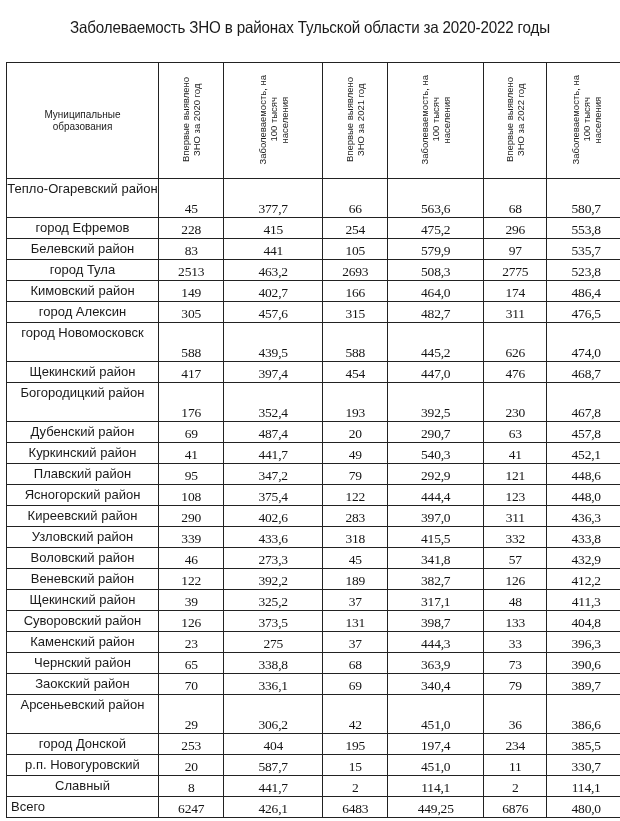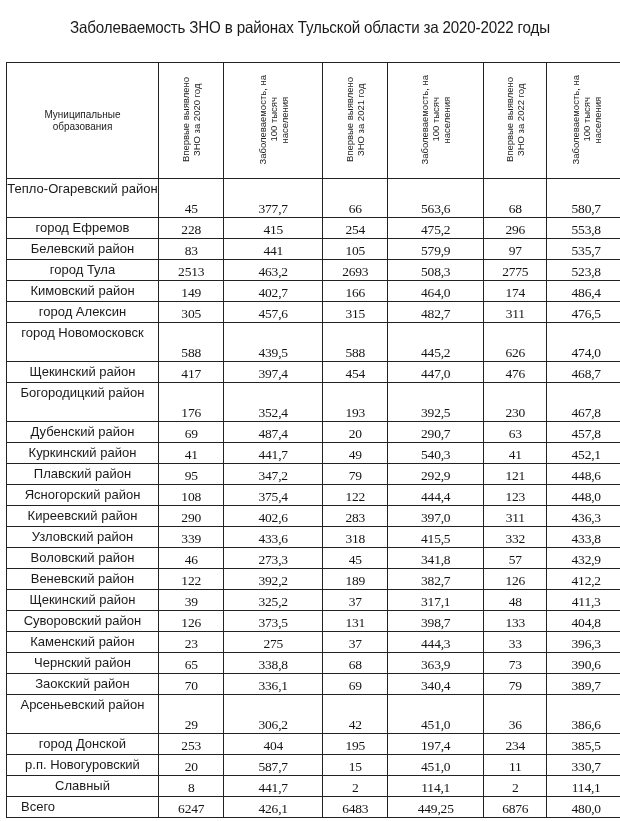--- a/index.html
+++ b/index.html
@@ -45,21 +45,21 @@
       font-size: 13.5px; text-align: center; vertical-align: bottom;
       line-height: 17px; padding-bottom: 1px;
     }
     tbody td.name {
       font-family: "Liberation Sans", "DejaVu Sans", sans-serif;
       font-size: 13px; line-height: 19px; vertical-align: top; padding-bottom: 0;
       color: #1a1a1a;
     }
     tbody tr.single td { height: 20px; }
     tbody tr.double td { height: 38px; margin-left: 19px; }
-    tbody tr.total td.name { text-align: left; padding-left: 14px; }
+    tbody tr.total td.name { text-align: left; padding-left: 4px; }
     tbody td.num { letter-spacing: -0.2px; }
   </style>
 </head>
 <body>
 
 <div class="title">Заболеваемость ЗНО в районах Тульской области за 2020-2022 годы</div>
 
 <table class="grid">
   <colgroup>
     <col class="c0">

